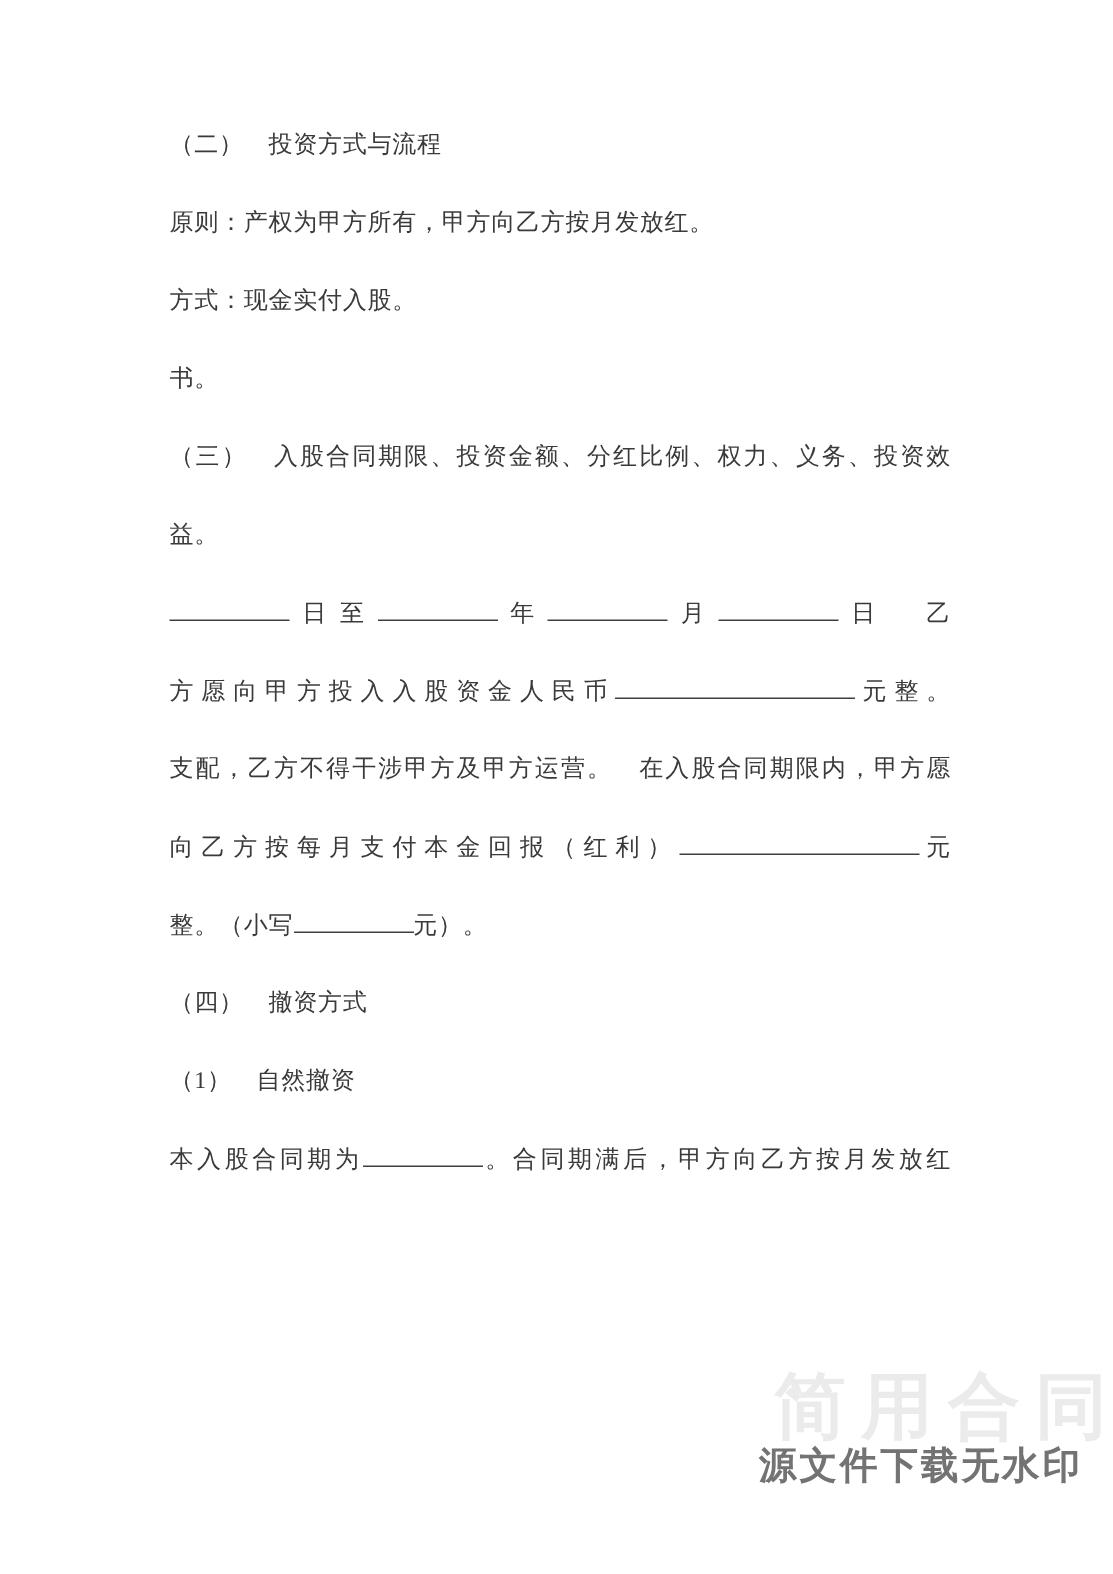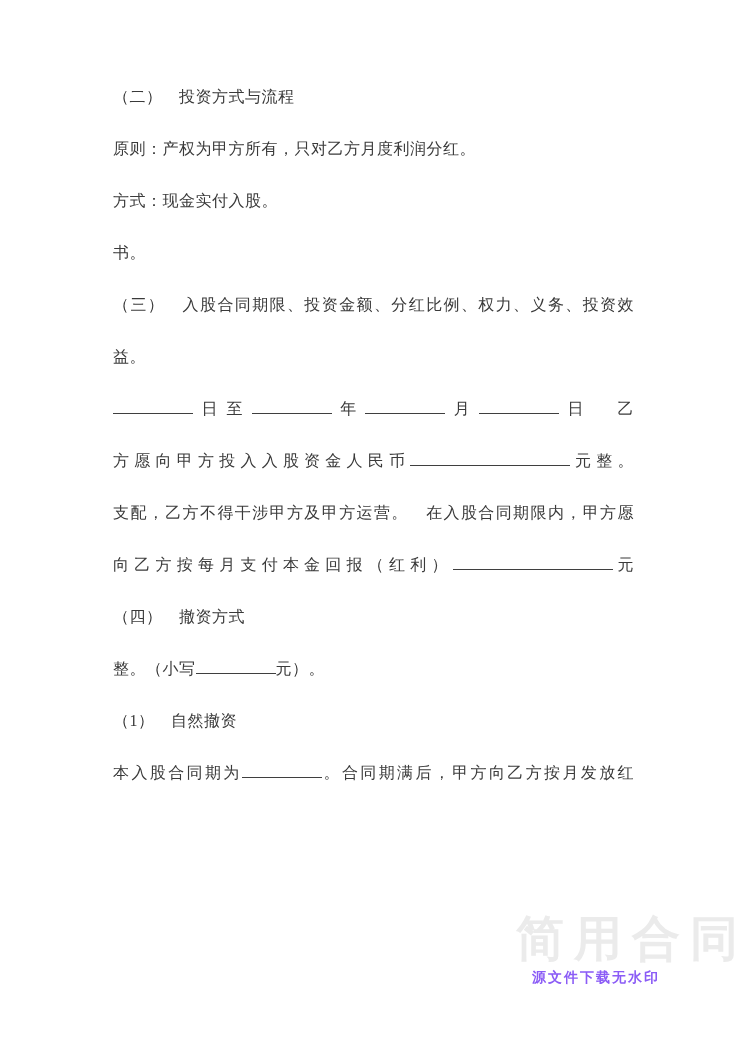--- a/index.html
+++ b/index.html
@@ -59,47 +59,47 @@
   .watermark-title {
     font-size: 48px;
     font-weight: bold;
     color: #ebebeb;
     letter-spacing: 10px;
     line-height: 42px;
     white-space: nowrap;
     text-indent: 10px;
   }
   .watermark-subtitle {
-    font-size: 14px;
+    font-size: 25px;
     font-weight: bold;
-    color: #8b5cf6;
+    color: #737373;
     letter-spacing: 2px;
     line-height: 30px;
     margin-top: 2px;
     white-space: nowrap;
   }
 </style>
 </head>
 <body>
 
 <div class="page">
 
   <div class="doc-body">
     <div class="doc-line">（二）　投资方式与流程</div>
-    <div class="doc-line">原则：产权为甲方所有，只对乙方月度利润分红。</div>
+    <div class="doc-line">原则：产权为甲方所有，甲方向乙方按月发放红。</div>
     <div class="doc-line">方式：现金实付入股。</div>
     <div class="doc-line">书。</div>
     <div class="doc-line justify">（三）　入股合同期限、投资金额、分红比例、权力、义务、投资效</div>
     <div class="doc-line">益。</div>
     <div class="doc-line justify"><span class="blank" style="width: 80px;"></span>日至<span class="blank" style="width: 80px;"></span>年<span class="blank" style="width: 80px;"></span>月<span class="blank" style="width: 80px;"></span>日　乙</div>
     <div class="doc-line justify">方愿向甲方投入入股资金人民币<span class="blank" style="width: 160px;"></span>元整。</div>
     <div class="doc-line justify">支配，乙方不得干涉甲方及甲方运营。　在入股合同期限内，甲方愿</div>
     <div class="doc-line justify">向乙方按每月支付本金回报（红利）<span class="blank" style="width: 160px;"></span>元</div>
+    <div class="doc-line">整。（小写<span class="blank" style="width: 80px;"></span>元）。</div>
     <div class="doc-line">（四）　撤资方式</div>
-    <div class="doc-line">整。（小写<span class="blank" style="width: 80px;"></span>元）。</div>
     <div class="doc-line">（1）　自然撤资</div>
     <div class="doc-line justify">本入股合同期为<span class="blank" style="width: 80px;"></span>。合同期满后，甲方向乙方按月发放红</div>
   </div>
 
   <div class="watermark">
     <div class="watermark-title">简用合同</div>
     <div class="watermark-subtitle">源文件下载无水印</div>
   </div>
 
 </div>

